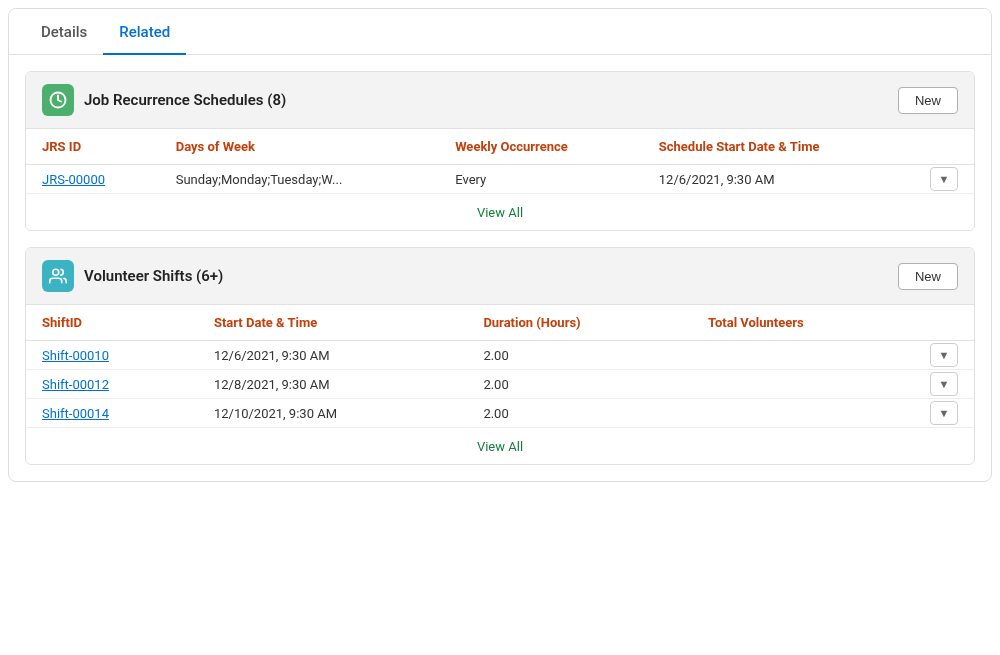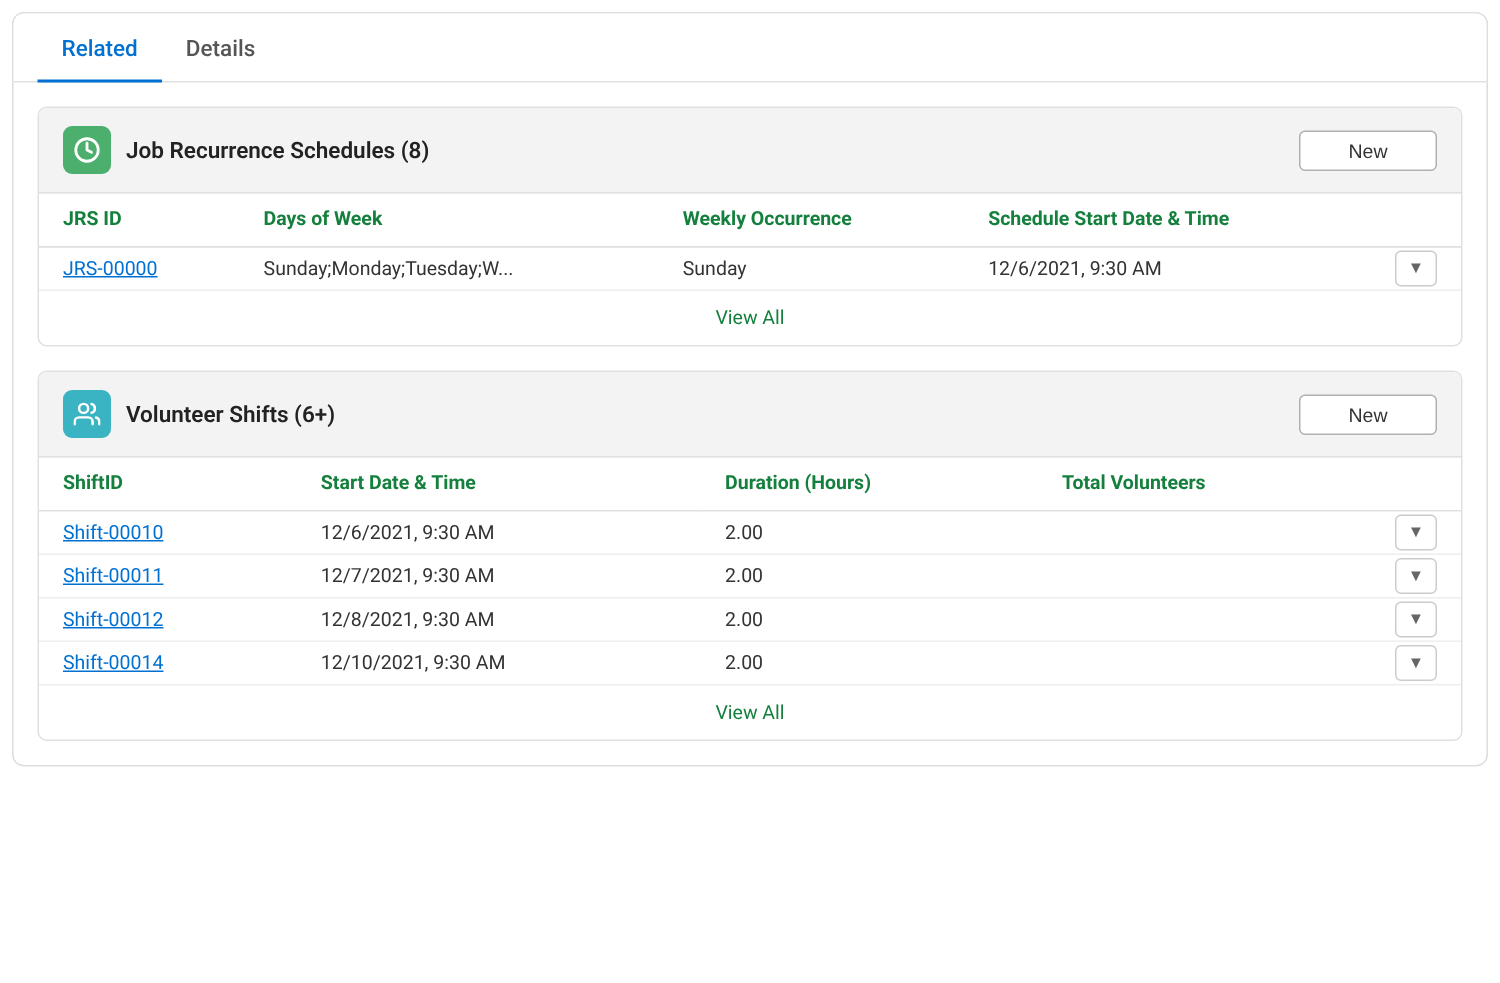--- a/index.html
+++ b/index.html
@@ -79,39 +79,39 @@
 
     .section-title {
       font-size: 15px;
       font-weight: 600;
       color: #222;
     }
 
     .btn-new {
       border: 1px solid #b0b0b0;
       border-radius: 4px;
-      padding: 5px 32px;
+      padding: 5px 16px;
       background: #fff;
       color: #333;
       font-size: 13px;
       cursor: pointer;
       font-weight: 500;
     }
 
     
     .data-table {
       width: 100%;
       border-collapse: collapse;
     }
     .data-table th {
       text-align: left;
       padding: 10px 16px;
       font-weight: 700;
       font-size: 13px;
-      color: #15803d;
+      color: #c2410c;
       border-bottom: 1px solid #e0e0e0;
     }
     .data-table td {
       padding: 2px 16px;
       font-size: 13px;
       color: #333;
       border-bottom: 1px solid #eee;
     }
     .data-table tr:last-child td {
       border-bottom: none;
@@ -153,22 +153,22 @@
       cursor: pointer;
       text-decoration: none;
     }
   </style>
 </head>
 <body>
 
 <div class="page-container">
 
   <div class="tabs">
+    <div class="tab">Details</div>
     <div class="tab active">Related</div>
-    <div class="tab">Details</div>
   </div>
 
   <div class="section-card">
     <div class="section-header">
       <div class="section-header-left">
         <div class="section-icon icon-green">
 
           <svg width="18" height="18" viewBox="0 0 24 24" fill="none" stroke="white" stroke-width="2.5" stroke-linecap="round" stroke-linejoin="round">
             <circle cx="12" cy="12" r="10"></circle>
             <polyline points="12 6 12 12 16 14"></polyline>
@@ -187,21 +187,21 @@
           <th>Schedule Start Date &amp; Time</th>
           <th style="width:40px"></th>
         </tr>
       </thead>
       <tbody>
         <tr>
           <td>
             <a class="link">JRS-00000</a>
           </td>
           <td>Sunday;Monday;Tuesday;W...</td>
-          <td>Sunday</td>
+          <td>Every</td>
           <td>12/6/2021, 9:30 AM</td>
           <td class="td-action">
             <button class="dropdown-btn">▼</button>
           </td>
         </tr>
       </tbody>
     </table>
     <div class="view-all-row">
       <a class="view-all-link">View All</a>
     </div>
@@ -230,29 +230,20 @@
           <th>Start Date &amp; Time</th>
           <th>Duration (Hours)</th>
           <th>Total Volunteers</th>
           <th style="width:40px"></th>
         </tr>
       </thead>
       <tbody id="volunteer-tbody">
       <tr>
             <td><a class="link">Shift-00010</a></td>
             <td>12/6/2021, 9:30 AM</td>
-            <td>2.00</td>
-            <td></td>
-            <td class="td-action">
-              <button class="dropdown-btn">▼</button>
-            </td>
-          </tr>
-          <tr>
-            <td><a class="link">Shift-00011</a></td>
-            <td>12/7/2021, 9:30 AM</td>
             <td>2.00</td>
             <td></td>
             <td class="td-action">
               <button class="dropdown-btn">▼</button>
             </td>
           </tr>
           <tr>
             <td><a class="link">Shift-00012</a></td>
             <td>12/8/2021, 9:30 AM</td>
             <td>2.00</td>

